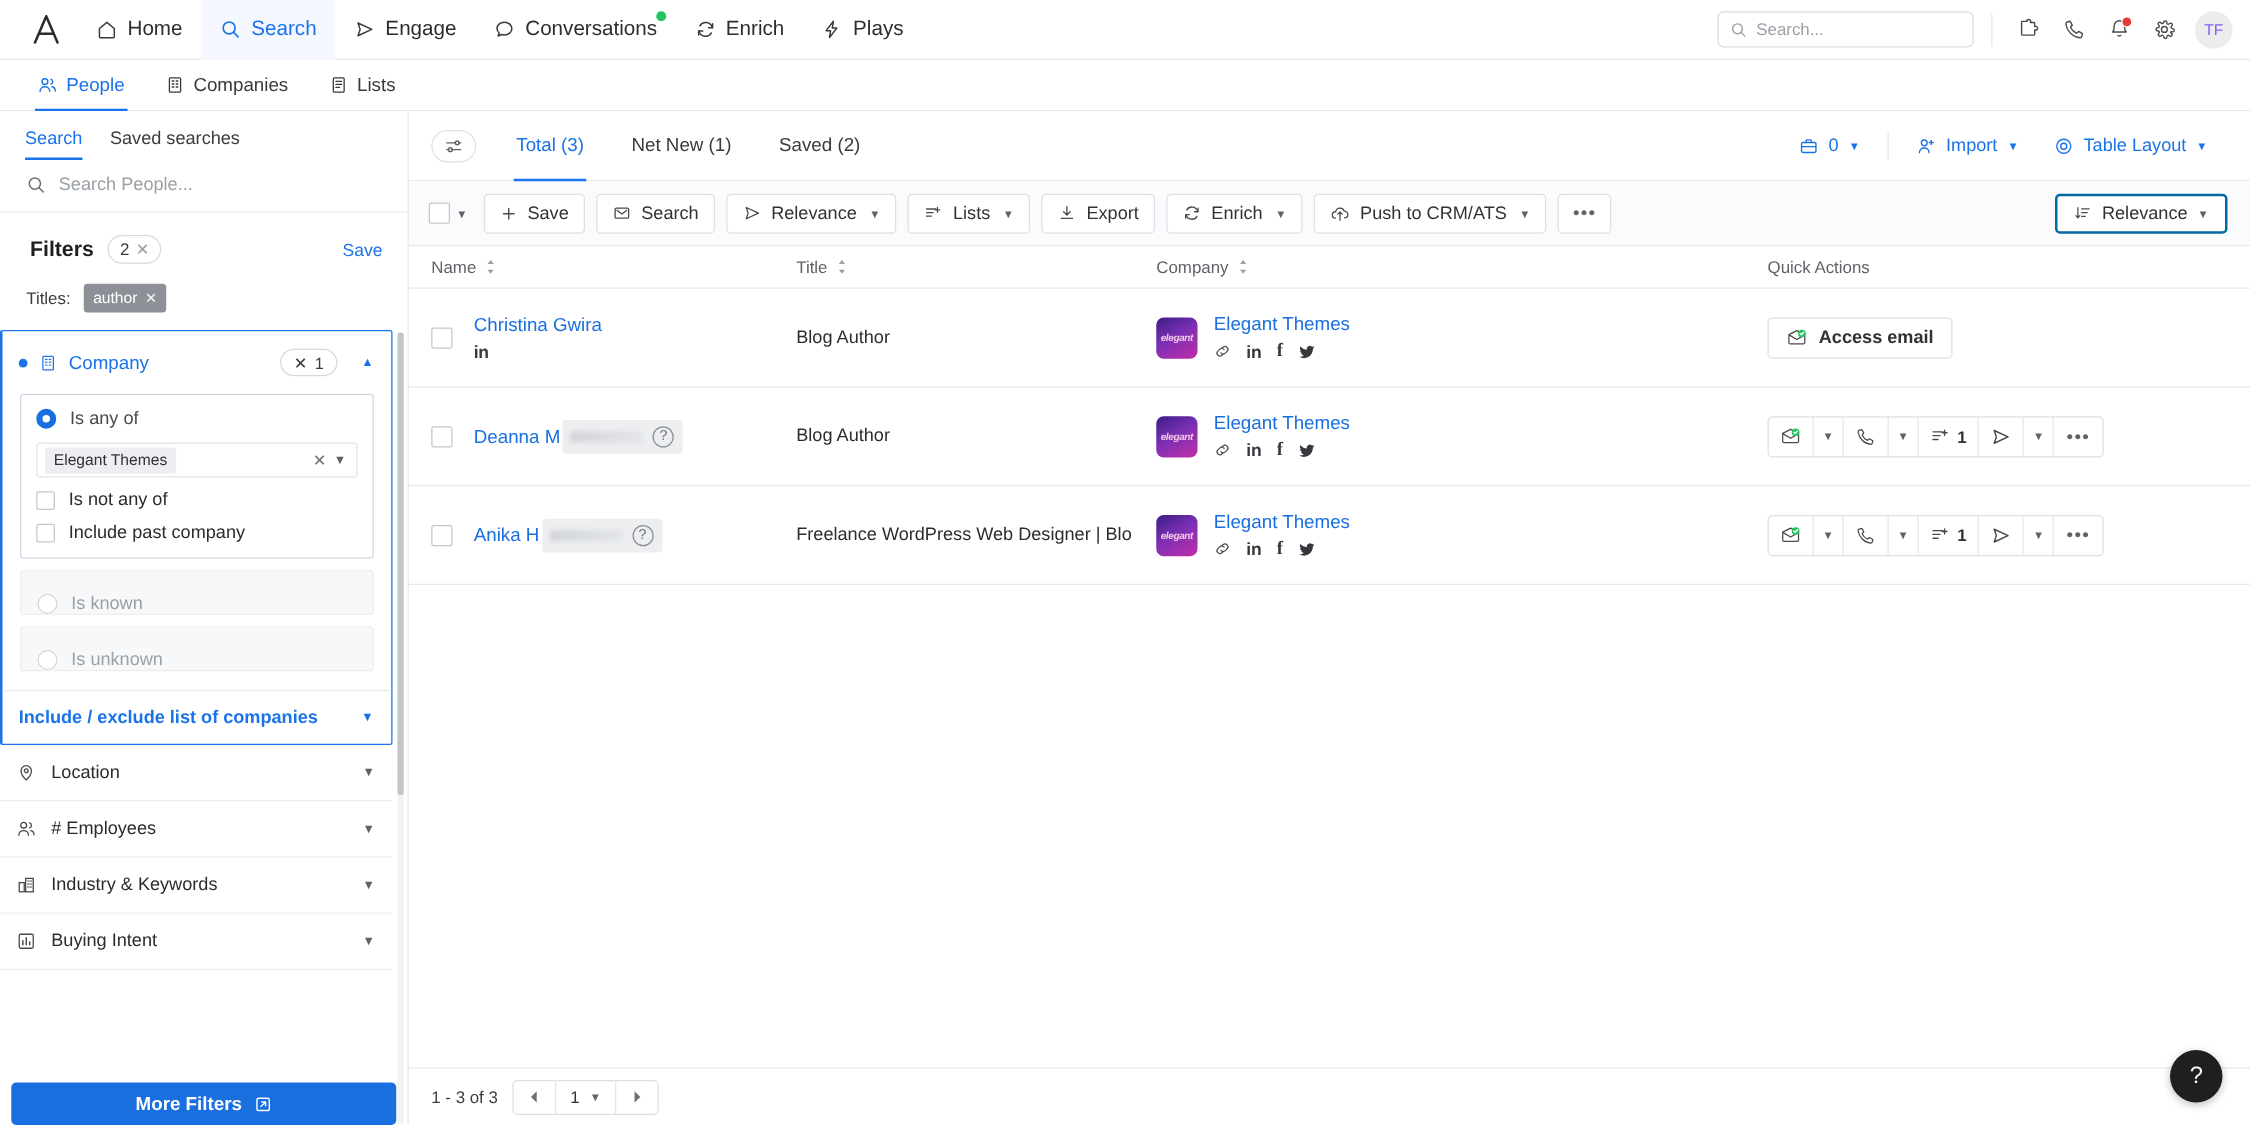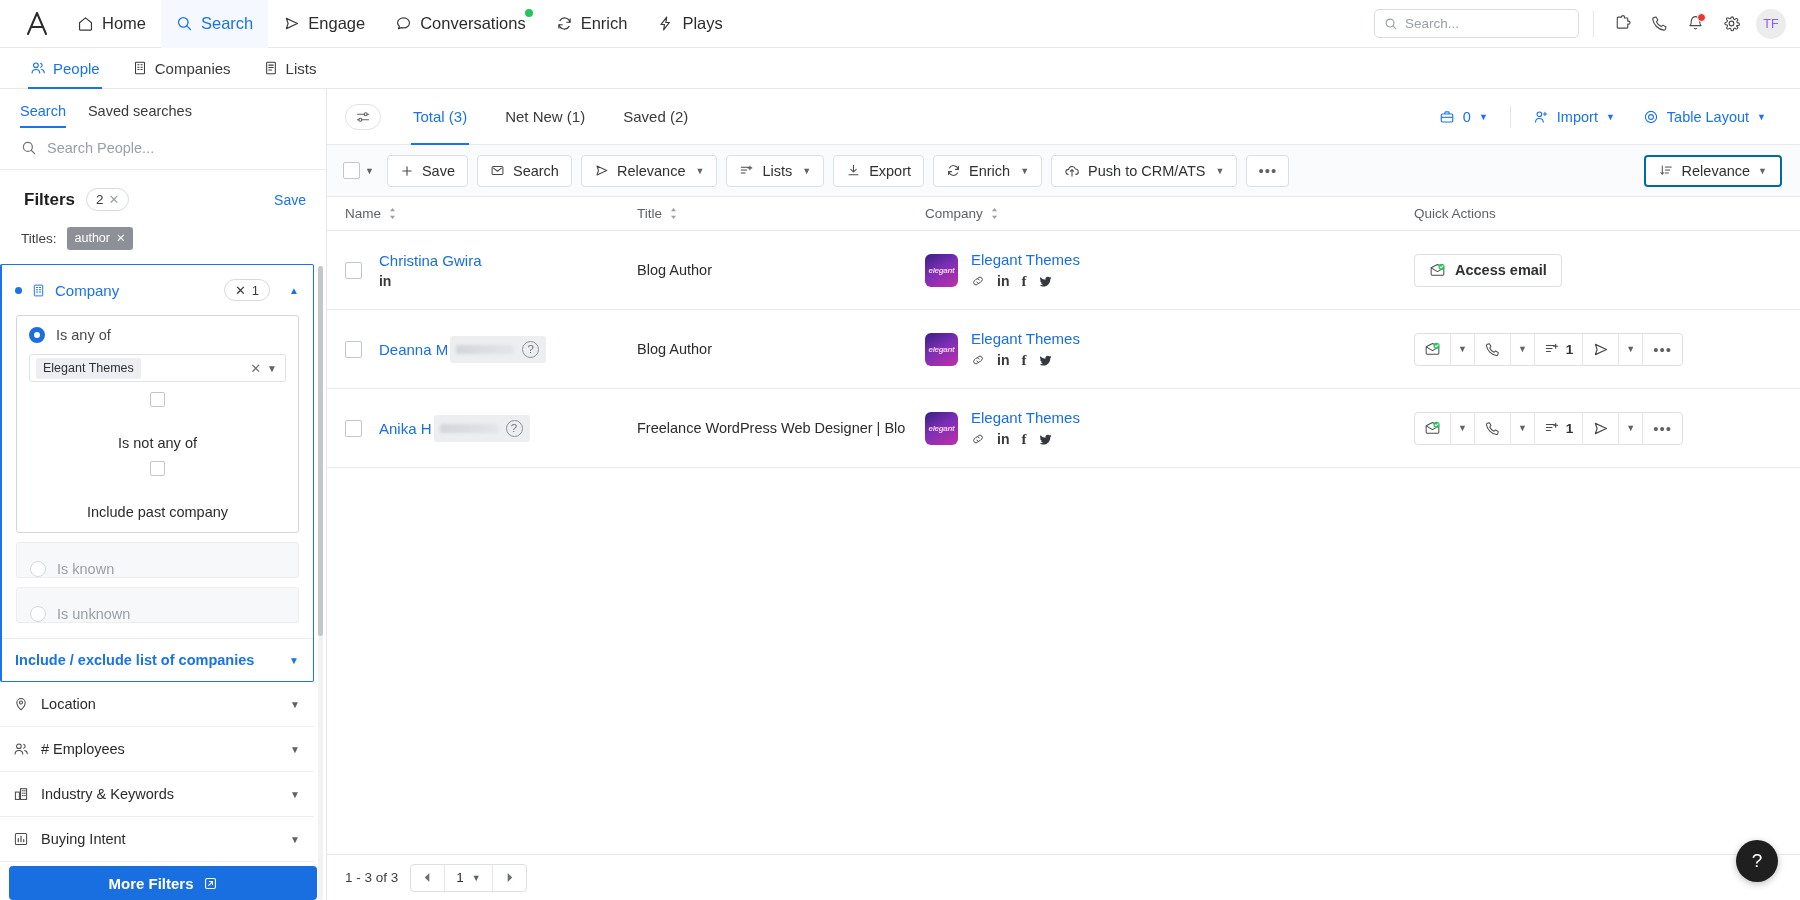--- a/index.html
+++ b/index.html
@@ -132,21 +132,21 @@
     width: 16px; height: 16px; border-radius: 50%; border: 2px solid #c6cbd4; flex: none; background: #fff;
   }
   .radio.checked { border: 5px solid #1a6fe0; }
   .combo {
     margin-top: 11px; border: 1px solid #dfe2e7; border-radius: 3px;
     height: 28px; display: flex; align-items: center; padding: 0 8px 0 6px; gap: 6px;
   }
   .combo-chip { background: #eceef1; color: #2f3133; font-size: 12.5px; padding: 3px 7px 4px; border-radius: 2px; }
   .combo-x { margin-left: auto; color: #6e7378; font-size: 13px; cursor: pointer; }
   .combo-caret { color: #5f6368; font-size: 10px; cursor: pointer; }
-  .check-row { display: flex; align-items: center; gap: 28px; margin-top: 10px; font-size: 14.5px; color: #2b2b2b; cursor: pointer; flex-direction: column; }
+  .check-row { display: flex; align-items: center; gap: 11px; margin-top: 10px; font-size: 14.5px; color: #2b2b2b; cursor: pointer; }
   .checkbox { width: 15px; height: 15px; border: 1px solid #c2c7cf; border-radius: 2px; background: #fff; flex: none; }
   .opt-disabled {
     margin-top: 9px; background: #f7f8f9; border: 1px solid #ededef; border-radius: 3px;
     height: 36px; display: flex; align-items: flex-end; gap: 11px; padding: 0 13px;
     font-size: 14.5px; color: #9aa0a6; cursor: pointer;
   }
   .radio-off { width: 16px; height: 16px; border-radius: 50%; border: 1.5px solid #d3d7dd; background: #fff; flex: none; }
   .fc-foot {
     border-top: 1px solid #e9eaec; padding: 13px 14px 13px 13px;
     display: flex; align-items: center; cursor: pointer;

